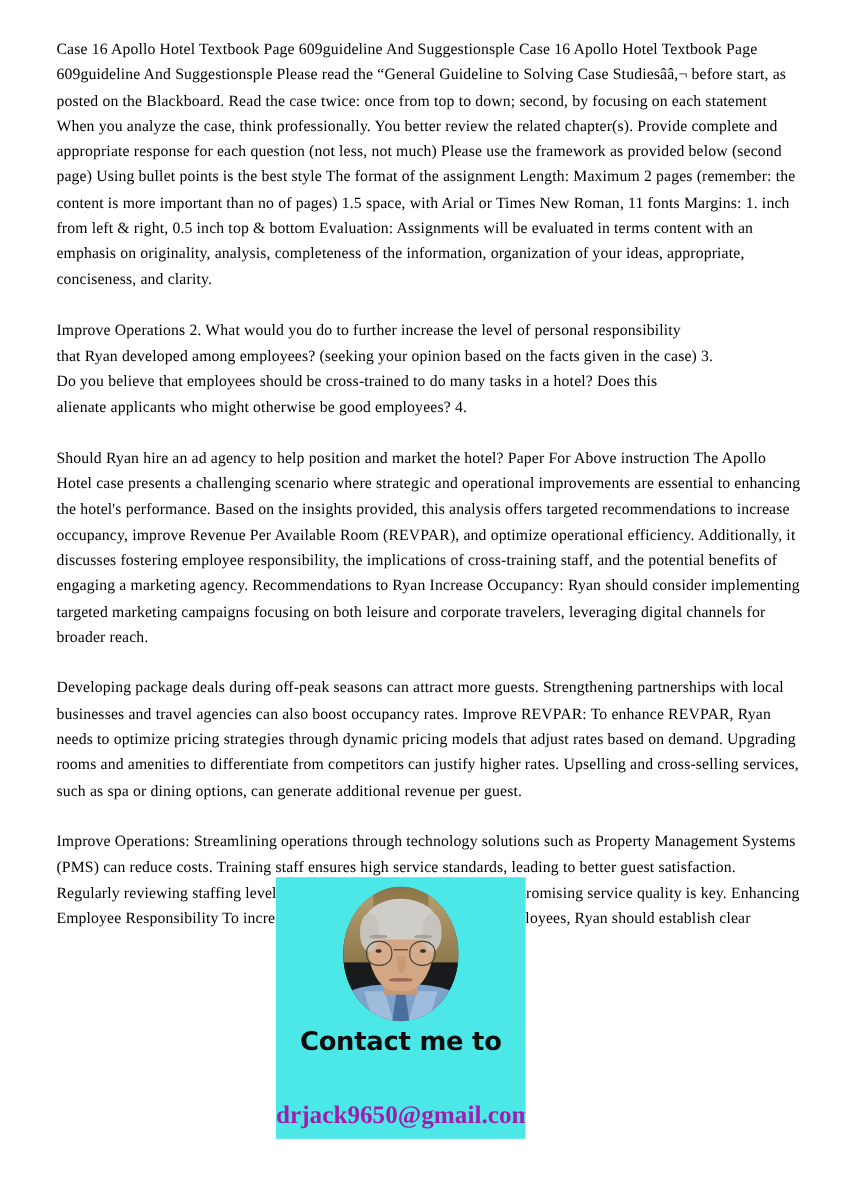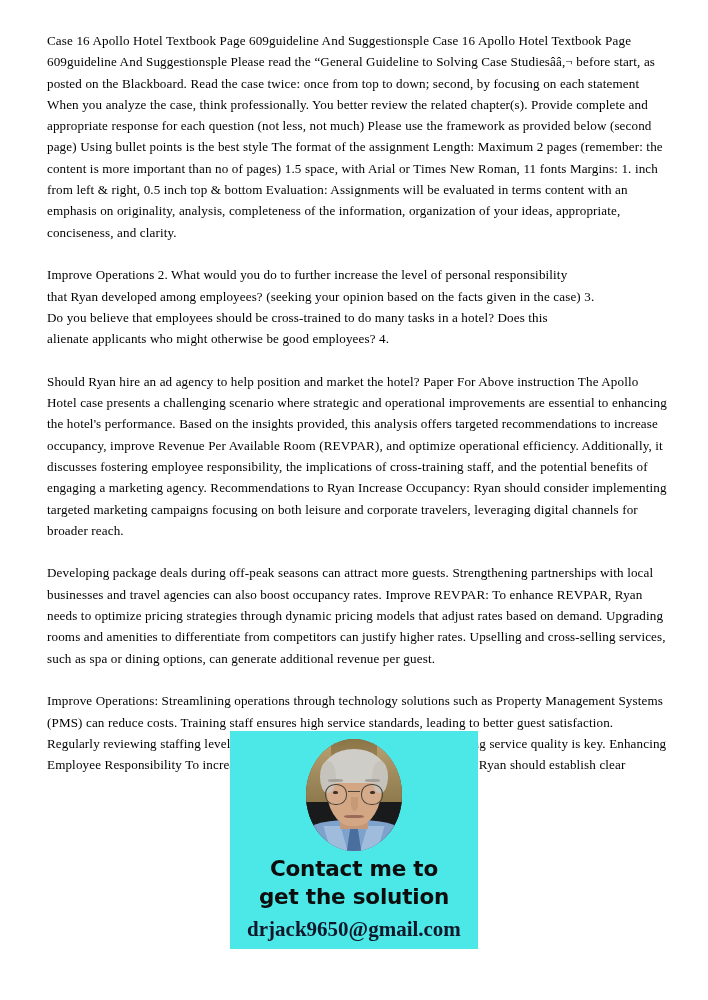--- a/index.html
+++ b/index.html
@@ -40,21 +40,21 @@
     margin: 0 0 21.3px 0;
     white-space: pre-line;
   }
   .para:last-child { margin-bottom: 0; }
 
   
   #promo-overlay {
     position: absolute;
     left: 230px;
     top: 731px;
-    width: 248px;
+    width: 208px;
     height: 218px;
     background: #4ce8e8;
     overflow: hidden;
     z-index: 10;
   }
 
   #promo-portrait {
     position: absolute;
     left: 50%;
     transform: translateX(-50%);
@@ -186,21 +186,21 @@
 
   #promo-email {
     position: absolute;
     left: 0; right: 0;
     top: 185px;
     text-align: center;
     font-family: "Liberation Serif", "DejaVu Serif", serif;
     font-weight: 700;
     font-size: 21px;
     line-height: 26px;
-    color: #0f172a;
+    color: #a21caf;
   }
 </style>
 </head>
 <body>
 
 <div id="page">
 
   <div id="doc-body">
     <p class="para">Case 16 Apollo Hotel Textbook Page 609guideline And Suggestionsple Case 16 Apollo Hotel Textbook Page 609guideline And Suggestionsple Please read the “General Guideline to Solving Case Studiesââ,¬ before start, as posted on the Blackboard. Read the case twice: once from top to down; second, by focusing on each statement When you analyze the case, think professionally. You better review the related chapter(s). Provide complete and appropriate response for each question (not less, not much) Please use the framework as provided below (second page) Using bullet points is the best style The format of the assignment Length: Maximum 2 pages (remember: the content is more important than no of pages) 1.5 space, with Arial or Times New Roman, 11 fonts Margins: 1. inch from left &amp; right, 0.5 inch top &amp; bottom Evaluation: Assignments will be evaluated in terms content with an emphasis on originality, analysis, completeness of the information, organization of your ideas, appropriate, conciseness, and clarity.</p>
     <p class="para">Improve Operations 2. What would you do to further increase the level of personal responsibility
@@ -234,20 +234,19 @@
       <div class="pt-glass-r"></div>
       <div class="pt-bridge"></div>
       <div class="pt-eye-l"></div>
       <div class="pt-eye-r"></div>
       <div class="pt-nose"></div>
       <div class="pt-mouth"></div>
     </div>
 
     <div id="promo-headline">
       <span class="ln">Contact me to</span>
-      <span class="ln">get the solution</span>
     </div>
 
     <div id="promo-email">drjack9650@gmail.com</div>
 
   </div>
 
 </div>
 
 </body></html>

